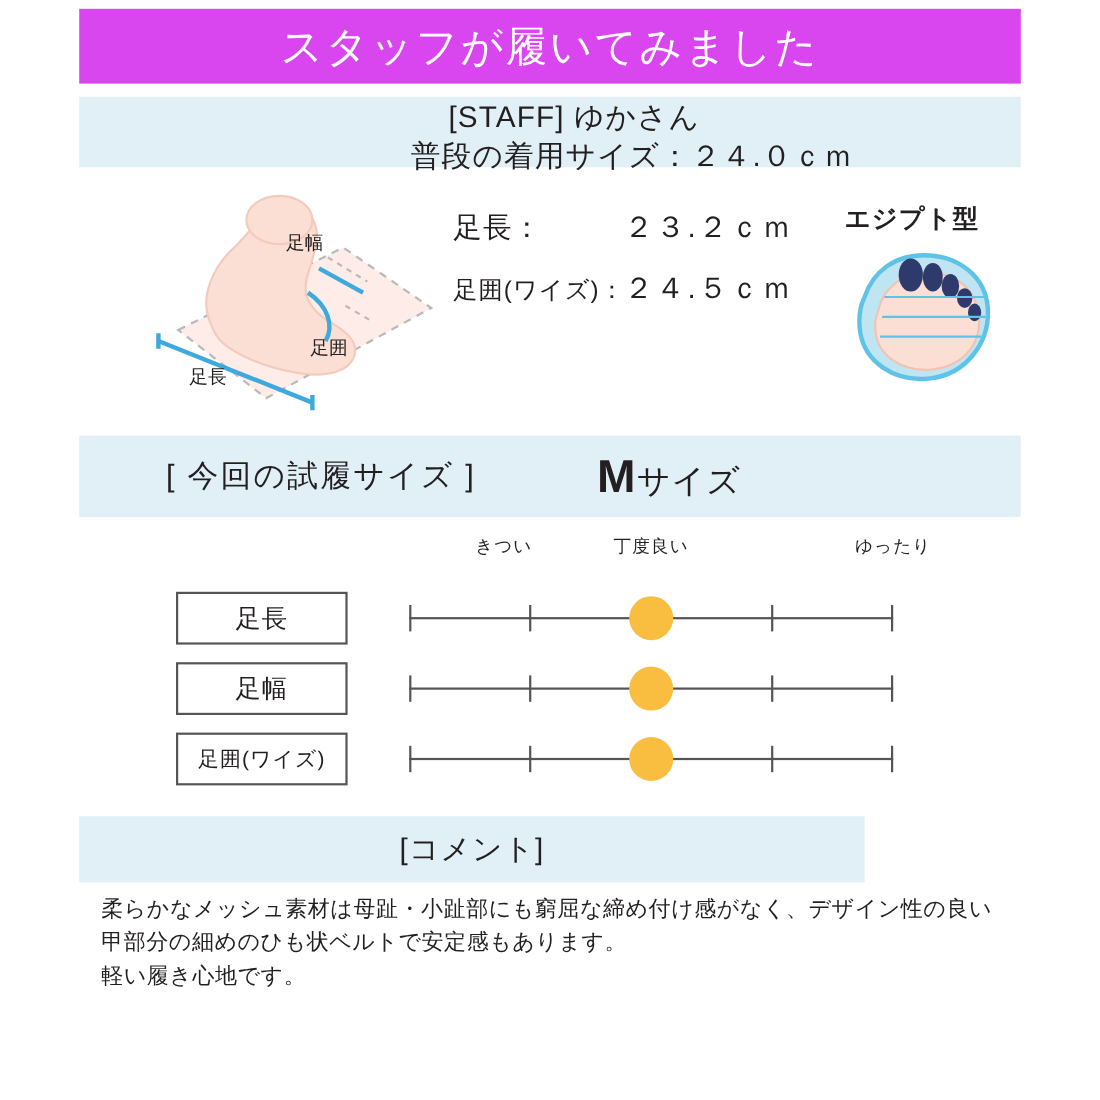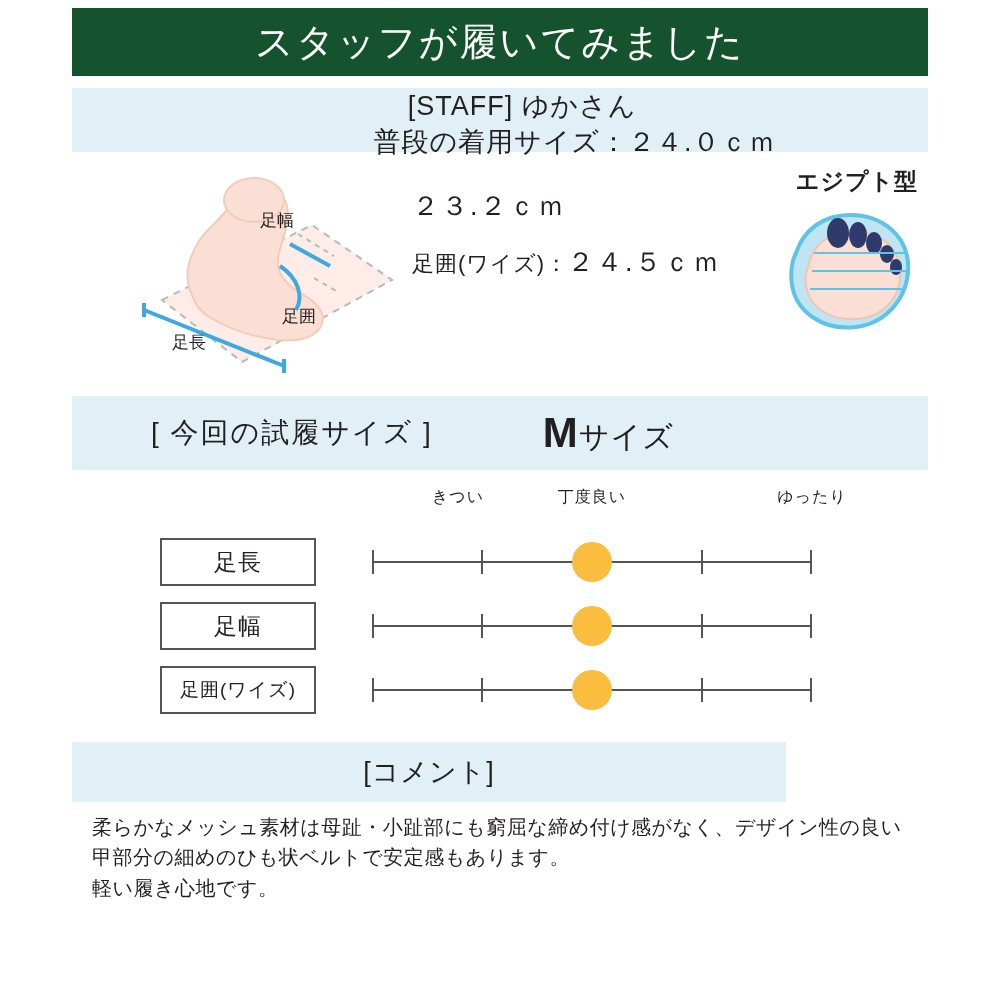--- a/index.html
+++ b/index.html
@@ -19,21 +19,21 @@
     overflow: hidden;
   }
 
   
   .header-bar {
     position: absolute;
     left: 72px;
     top: 8px;
     width: 856px;
     height: 68px;
-    background: #14532d;
+    background: #d946ef;
     color: #ffffff;
     display: flex;
     align-items: center;
     justify-content: center;
     font-size: 38px;
     letter-spacing: 2px;
     font-weight: 400;
   }
 
   
@@ -95,23 +95,23 @@
   .measure-label.small {
     font-size: 22px;
   }
   .measure-value {
     font-size: 27px;
     letter-spacing: 2px;
   }
   .type-box {
     position: absolute;
     right: 10px;
-    top: 6px;
+    top: 23px;
     width: 150px;
-    text-align: right;
+    text-align: left;
   }
   .type-title {
     font-size: 23px;
     font-weight: bold;
     letter-spacing: 1px;
     margin-bottom: 4px;
   }
 
   
   .size-band {
@@ -268,20 +268,21 @@
 
       <path d="M178,96 C196,108 202,126 194,140" fill="none" stroke="#3da9dc" stroke-width="4"></path>
       <text x="180" y="152" font-size="17" fill="#231f20" font-family="'Liberation Sans', sans-serif">足囲</text>
 
       <line x1="196" y1="64" x2="232" y2="86" stroke="#b9b9b9" stroke-width="2" stroke-dasharray="5,5"></line>
       <line x1="212" y1="108" x2="236" y2="122" stroke="#b9b9b9" stroke-width="2" stroke-dasharray="5,5"></line>
     </svg>
 
     <div class="measure-list">
       <div class="measure-row">
+        <span class="measure-label">足長：</span>
         <span class="measure-value">２３.２ｃｍ</span>
       </div>
       <div class="measure-row">
         <span class="measure-label small">足囲(ワイズ)：</span>
         <span class="measure-value">２４.５ｃｍ</span>
       </div>
     </div>
 
     <div class="type-box">
       <div class="type-title">エジプト型</div>

